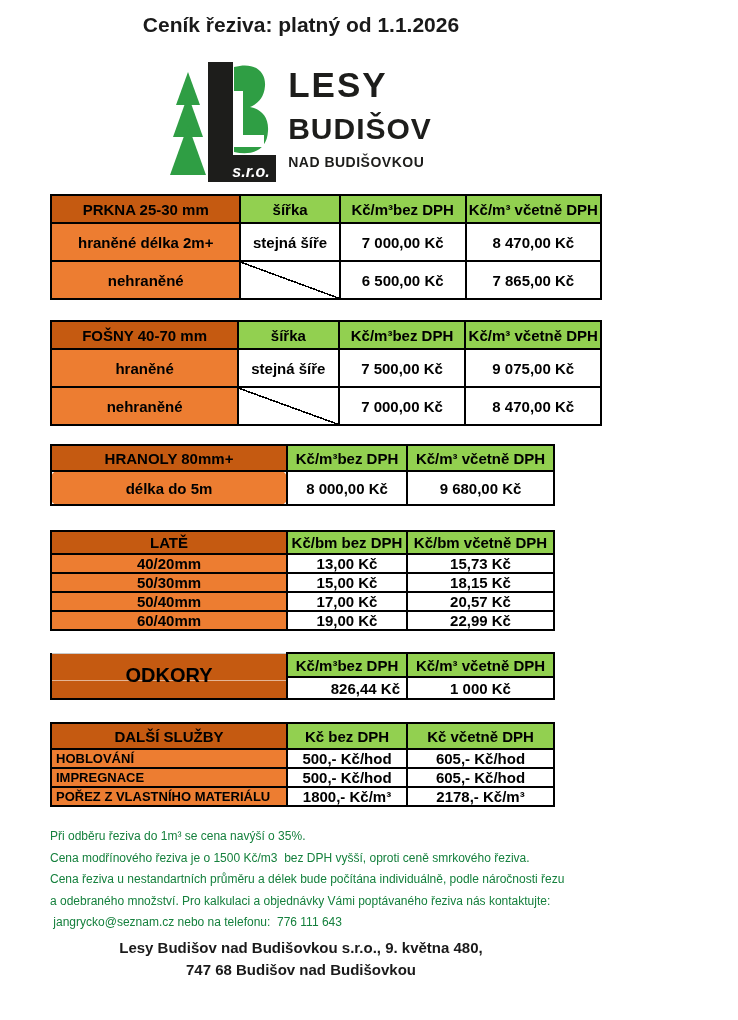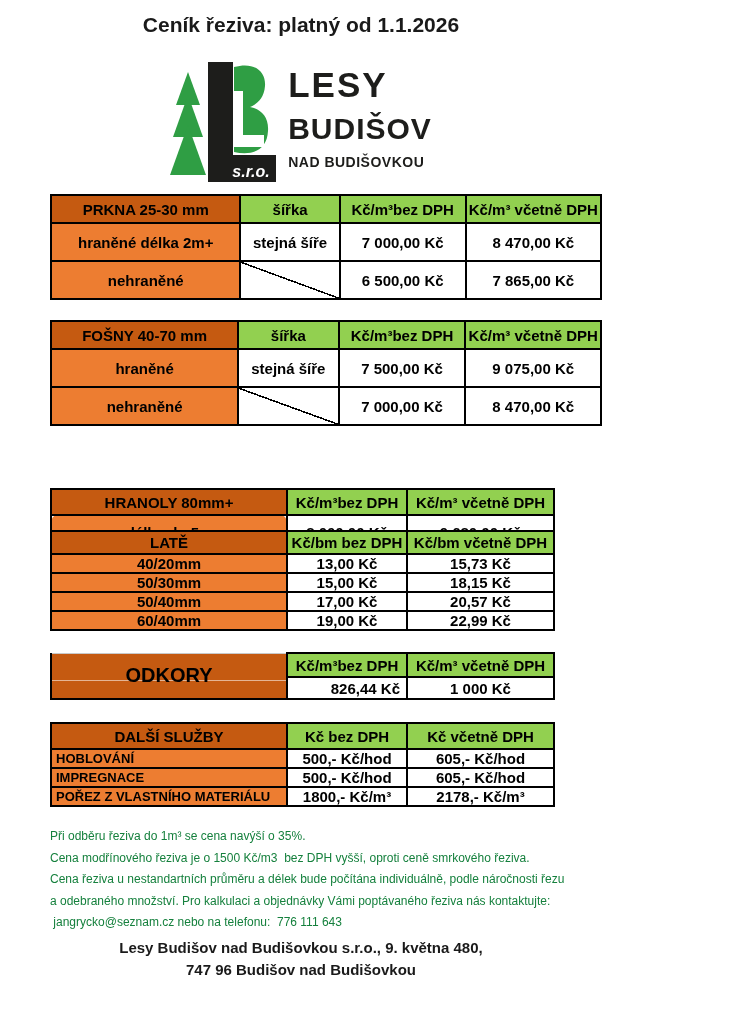--- a/index.html
+++ b/index.html
@@ -67,21 +67,21 @@
   .big  col.c1 { width: 236px; } .big  col.c2 { width: 120px; }
   .big  col.c3 { width: 145px; } .big  col.c4 { width: 139px; }
   .small col.c1 { width: 236px; } .small col.c2 { width: 120px; }
   .small col.c3 { width: 147px; }
 
   
   .t-prkna   { top: 194px; } .t-fosny { top: 320px; }
   .t-prkna tr.hrow td, .t-fosny tr.hrow td { height: 28px; }
   .t-prkna tr.drow td, .t-fosny tr.drow td { height: 38px; }
 
-  .t-hranoly { top: 444px; margin-top: 44px; }
+  .t-hranoly { top: 444px; }
   .t-hranoly tr.hrow td { height: 26px; }
   .t-hranoly tr.drow td { height: 34px; border-radius: 7px; }
 
   .t-late    { top: 530px; }
   .t-late tr.hrow td { height: 23px; }
   .t-late tr.drow td { height: 16px; }
 
   .t-odkory  { top: 652px; }
   .t-odkory tr.hrow td { height: 24px; }
   .t-odkory tr.drow td { height: 22px; }
@@ -326,16 +326,16 @@
   <div class="notes">
     <div class="note-line">Při odběru řeziva do 1m³ se cena navýší o 35%.</div>
     <div class="note-line">Cena modřínového řeziva je o 1500 Kč/m3  bez DPH vyšší, oproti ceně smrkového řeziva.</div>
     <div class="note-line">Cena řeziva u nestandartních průměru a délek bude počítána individuálně, podle náročnosti řezu</div>
     <div class="note-line">a odebraného množství. Pro kalkulaci a objednávky Vámi poptávaného řeziva nás kontaktujte:</div>
     <div class="note-line"> jangrycko@seznam.cz nebo na telefonu:  776 111 643</div>
   </div>
 
   <div class="address">
     <div class="addr-line">Lesy Budišov nad Budišovkou s.r.o., 9. května 480,</div>
-    <div class="addr-line">747 96 Budišov nad Budišovkou</div>
+    <div class="addr-line">747 68 Budišov nad Budišovkou</div>
   </div>
 
 </div>
 
 </body></html>

